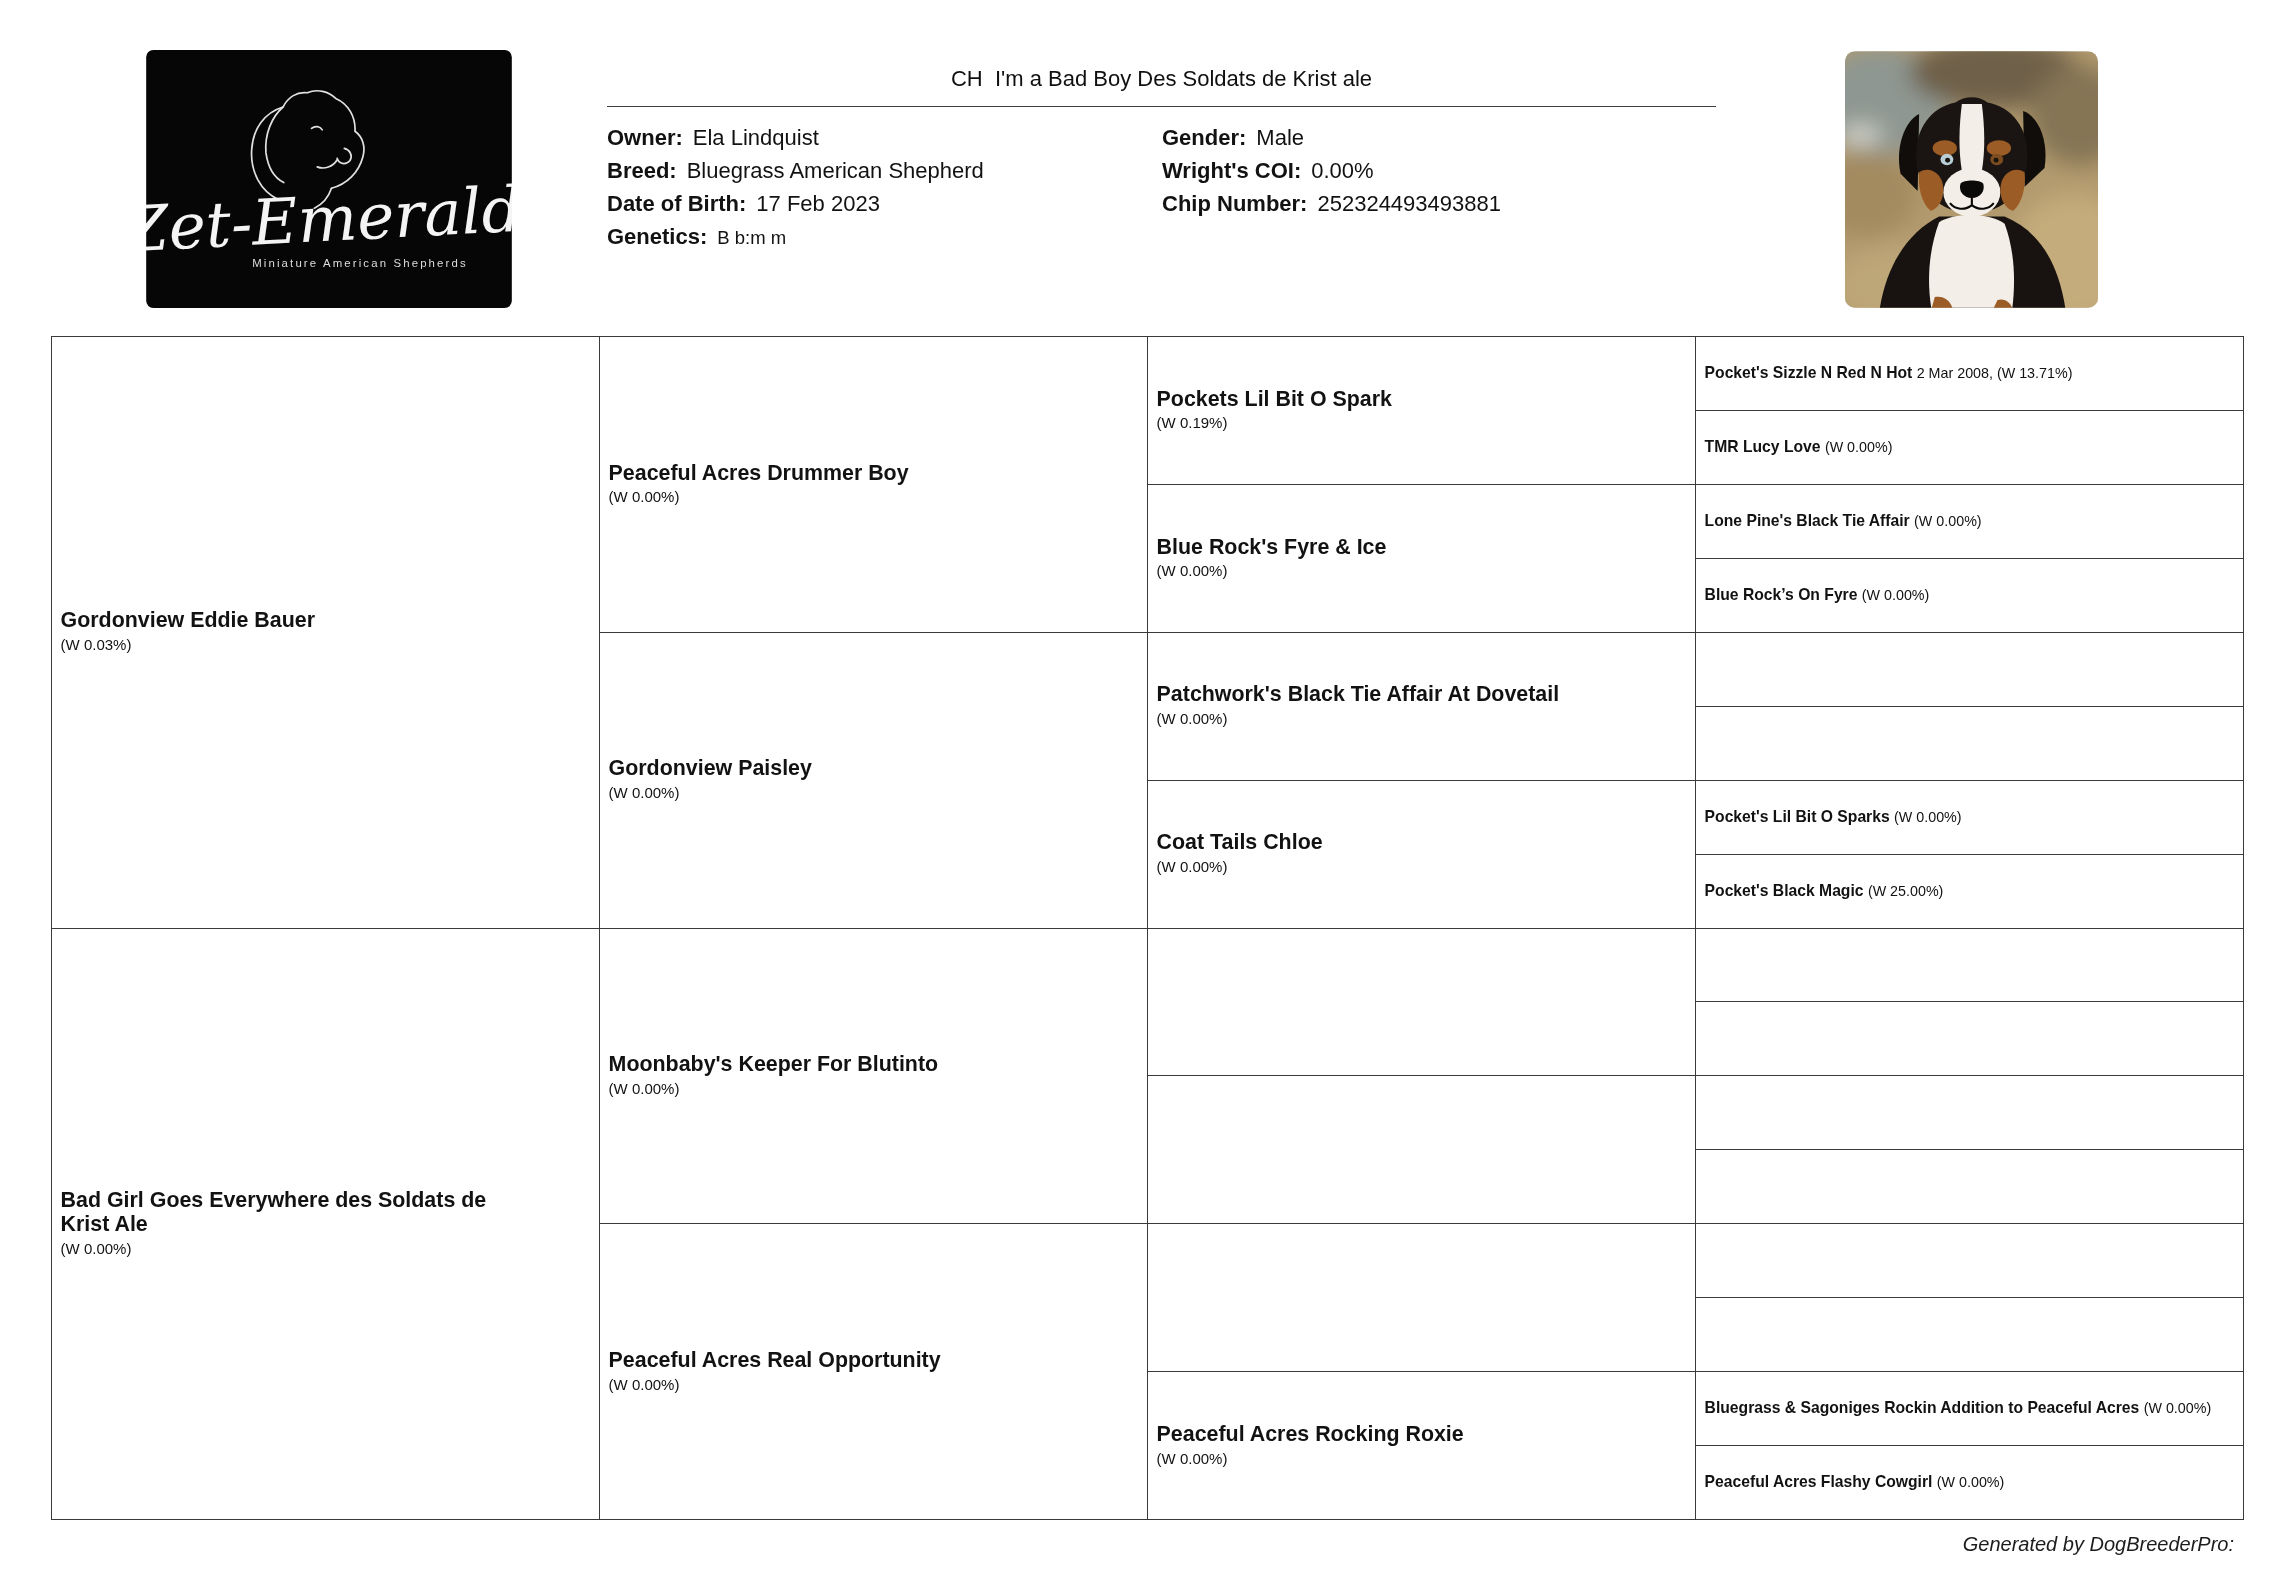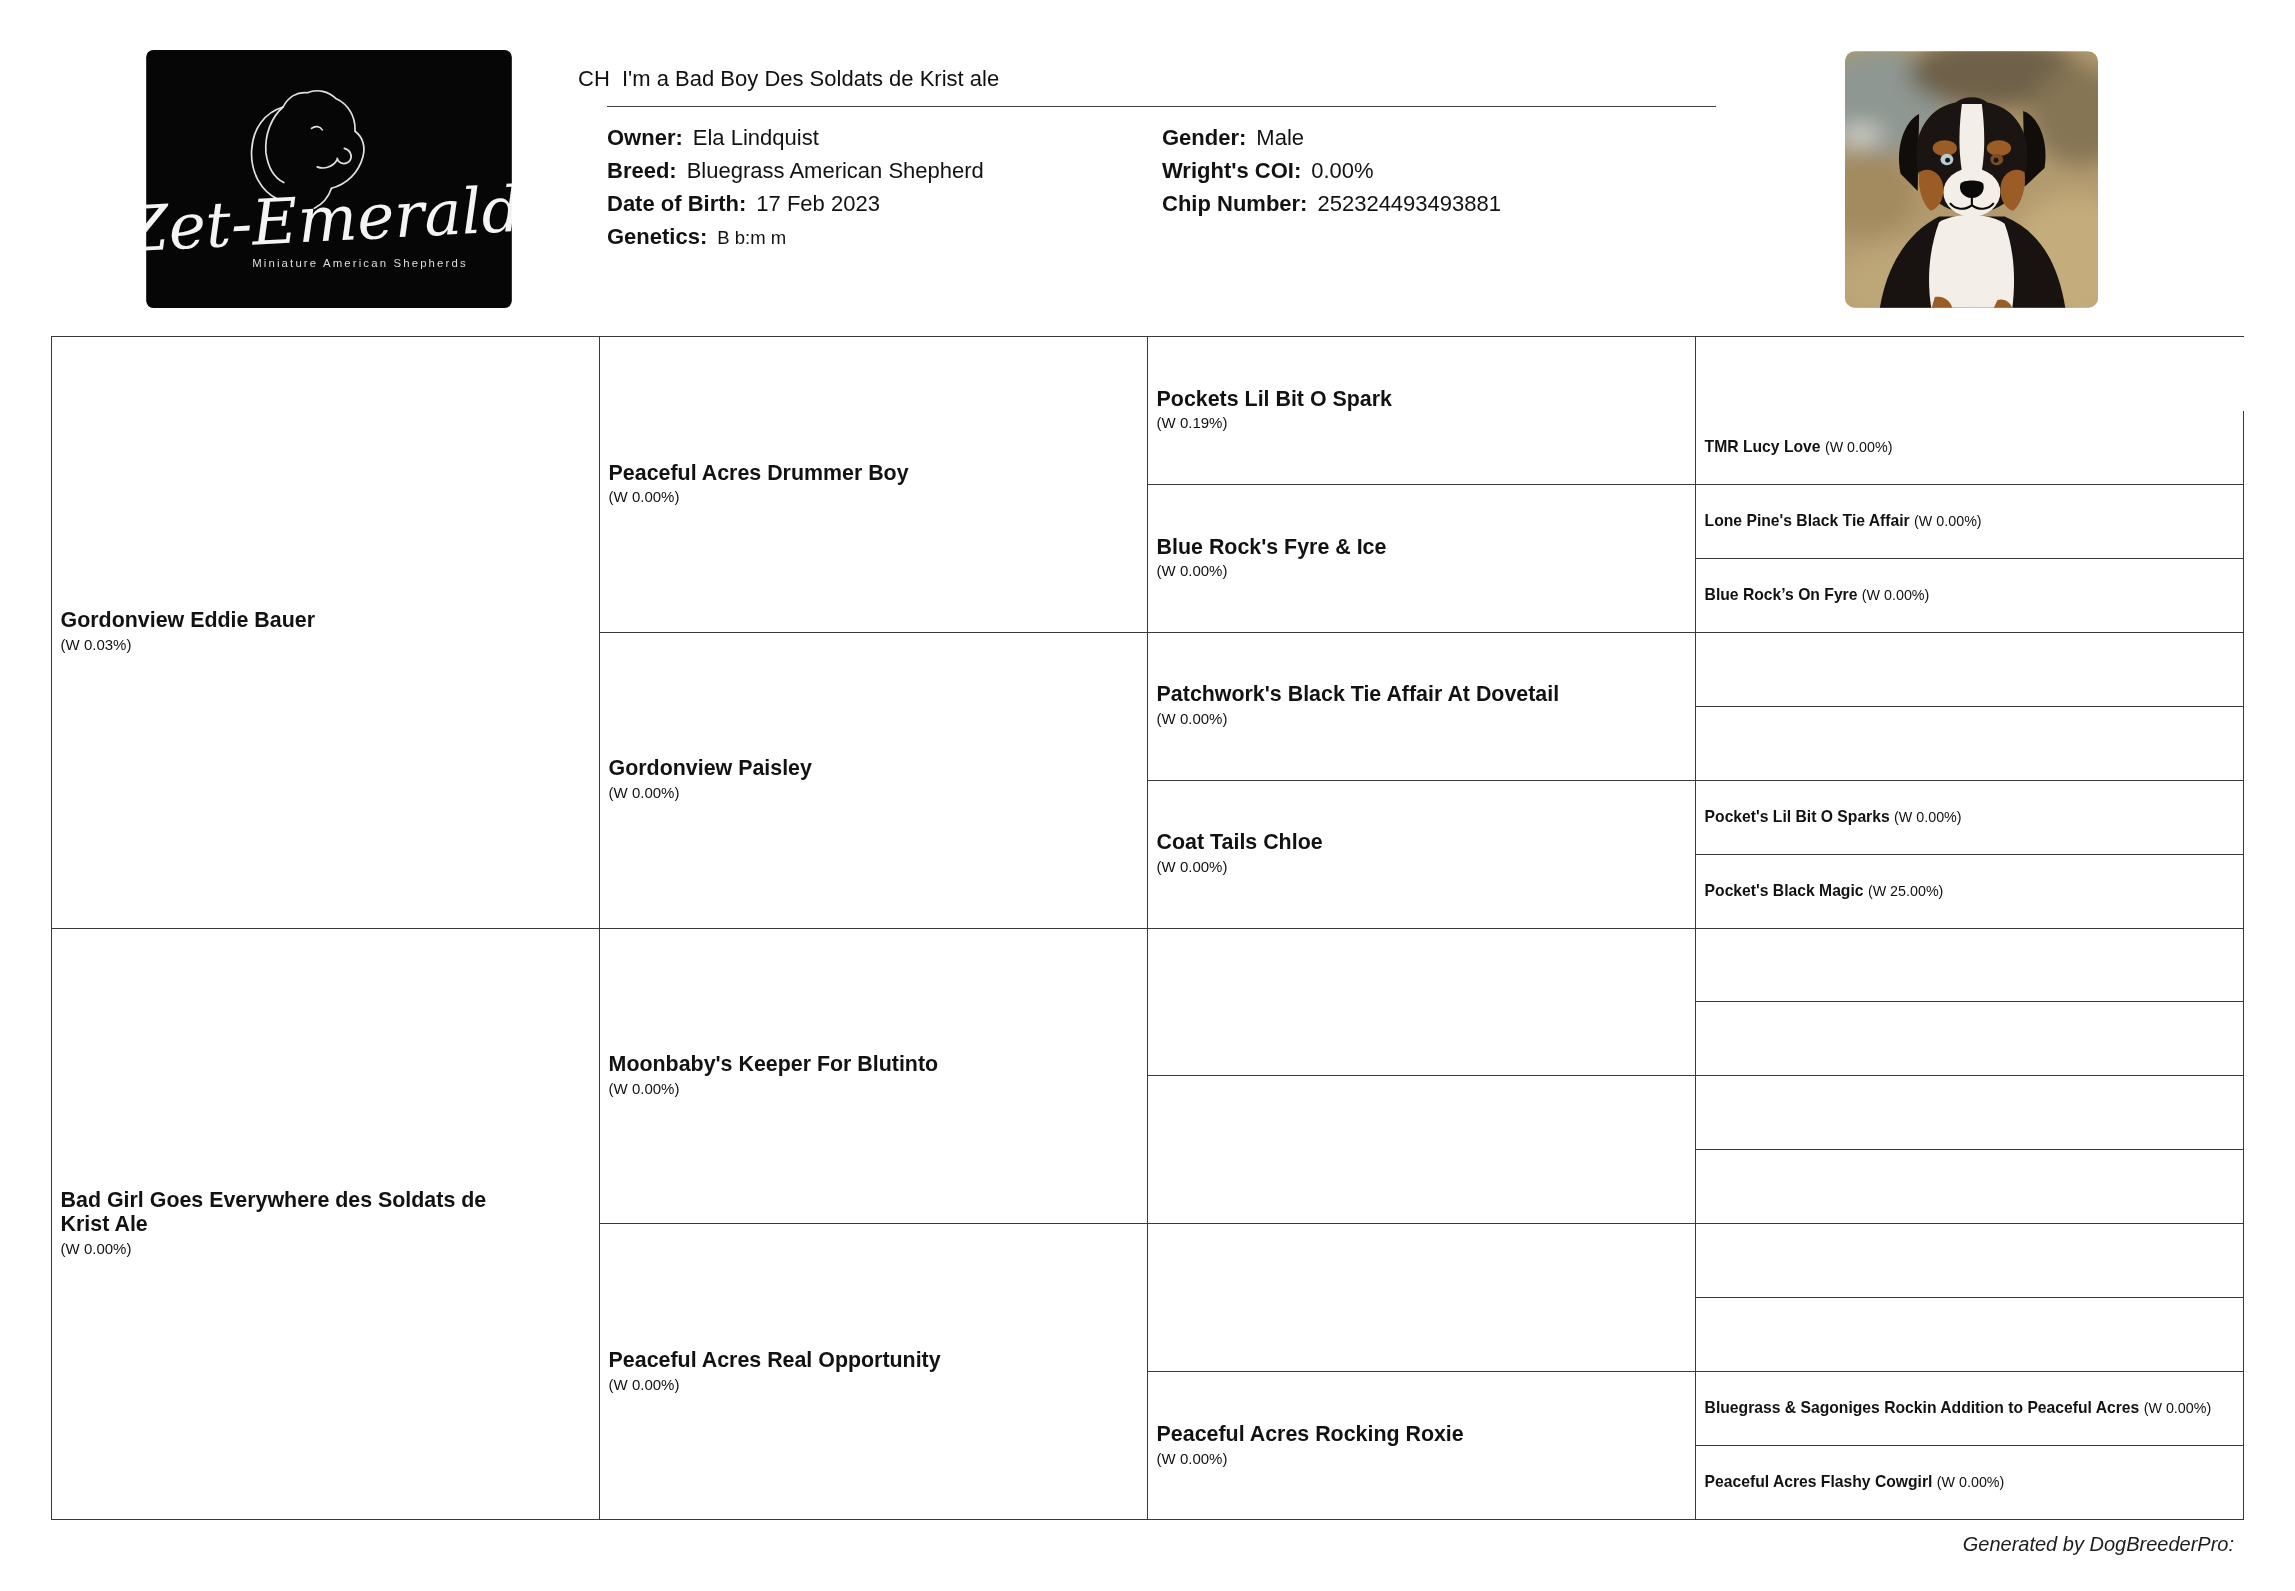--- a/index.html
+++ b/index.html
@@ -2,21 +2,21 @@
 <html style="font-size:11.4px"><head>
 <meta charset="utf-8">
 <style>
   html,body{margin:0;padding:0;background:#ffffff;overflow:hidden;}
   .page{position:relative;width:2295px;height:1591px;background:#ffffff;
         font-family:"Liberation Sans",sans-serif;color:#121212;}
 
   
   .logo{position:absolute;left:146px;top:50px;width:366px;height:258px;}
   .photo{position:absolute;left:1845px;top:51px;width:253px;height:257px;}
-  .title{position:absolute;left:578px;top:66px;width:1109px;
+  .title{position:absolute;left:607px;top:66px;width:1109px;text-align:center;
          font-size:22px;white-space:pre;color:#101010;}
   .title-rule{position:absolute;left:607px;top:106px;width:1109px;height:1.4px;background:#3f3f3f;}
   .fields{position:absolute;top:121px;}
   .fields.left{left:607px;}
   .fields.right{left:1162px;}
   .frow{line-height:33px;font-size:22px;white-space:nowrap;}
   .frow .lab{font-weight:bold;margin-right:10px;}
   .frow.small .val{font-size:18.5px;}
 
   
@@ -186,20 +186,23 @@
     <div class="cell" style="grid-column:3;grid-row:9 / span 2"></div>
     <div class="cell" style="grid-column:3;grid-row:11 / span 2"></div>
     <div class="cell" style="grid-column:3;grid-row:13 / span 2"></div>
     <div class="cell" style="grid-column:3;grid-row:15 / span 2">
       <div>
           <div class="name">Peaceful Acres Rocking Roxie</div>
            <div class="coi">(W 0.00%)</div>
         </div>
     </div>
 
+    <div class="cell cell4" style="grid-column:4;grid-row:1">
+      <div class="line"><span>Pocket's Sizzle N Red N Hot</span> <span class="note">2 Mar 2008, (W 13.71%)</span></div>
+    </div>
     <div class="cell cell4" style="grid-column:4;grid-row:2">
       <div class="line"><span>TMR Lucy Love</span> <span class="note">(W 0.00%)</span></div>
     </div>
     <div class="cell cell4" style="grid-column:4;grid-row:3">
       <div class="line"><span>Lone Pine's Black Tie Affair</span> <span class="note">(W 0.00%)</span></div>
     </div>
     <div class="cell cell4" style="grid-column:4;grid-row:4">
       <div class="line"><span>Blue Rock’s On Fyre</span> <span class="note">(W 0.00%)</span></div>
     </div>
     <div class="cell cell4" style="grid-column:4;grid-row:5"></div>

